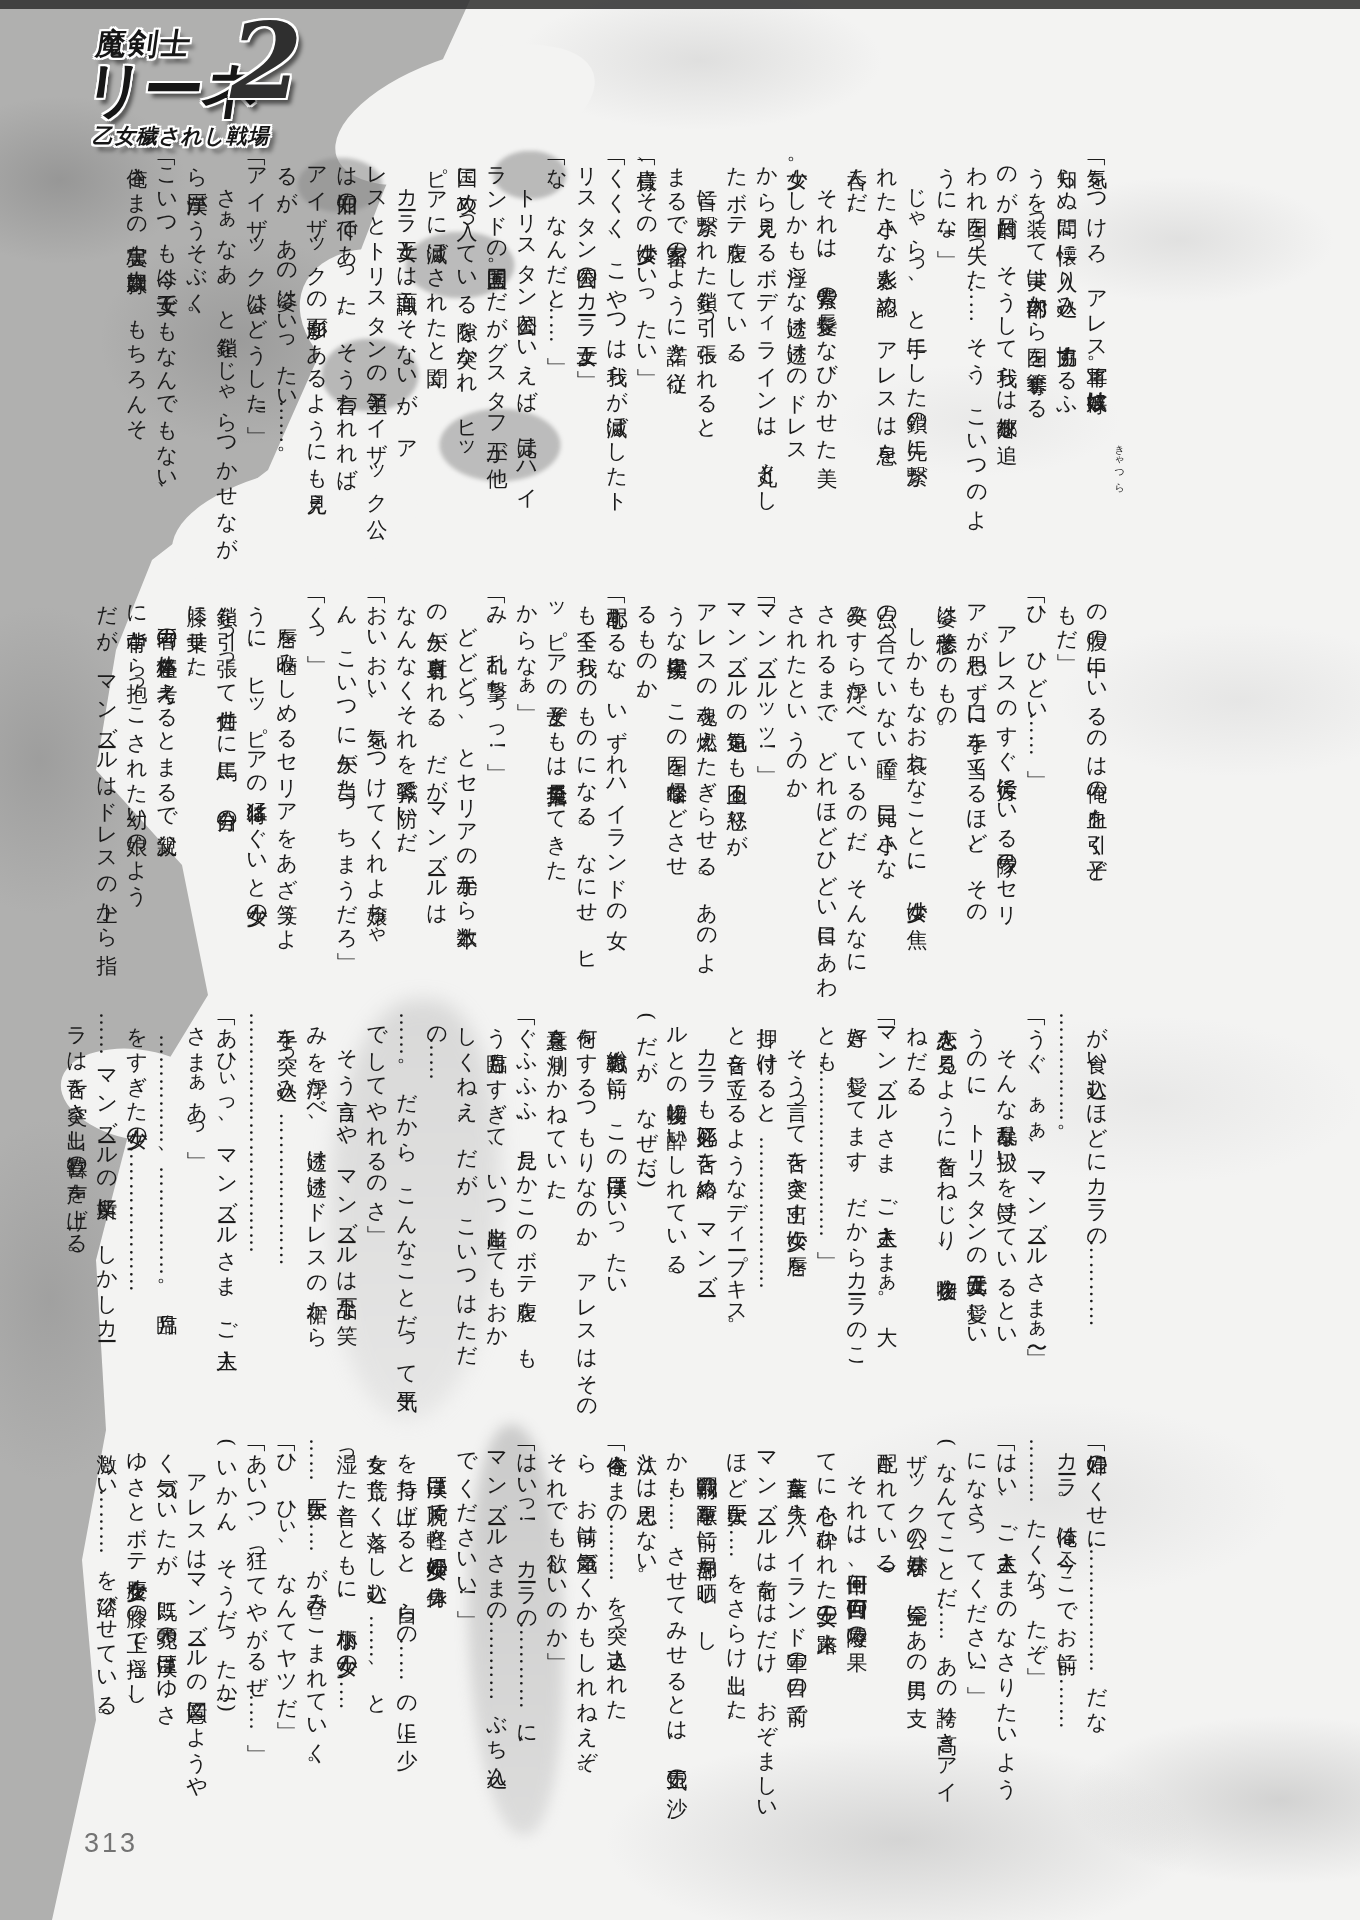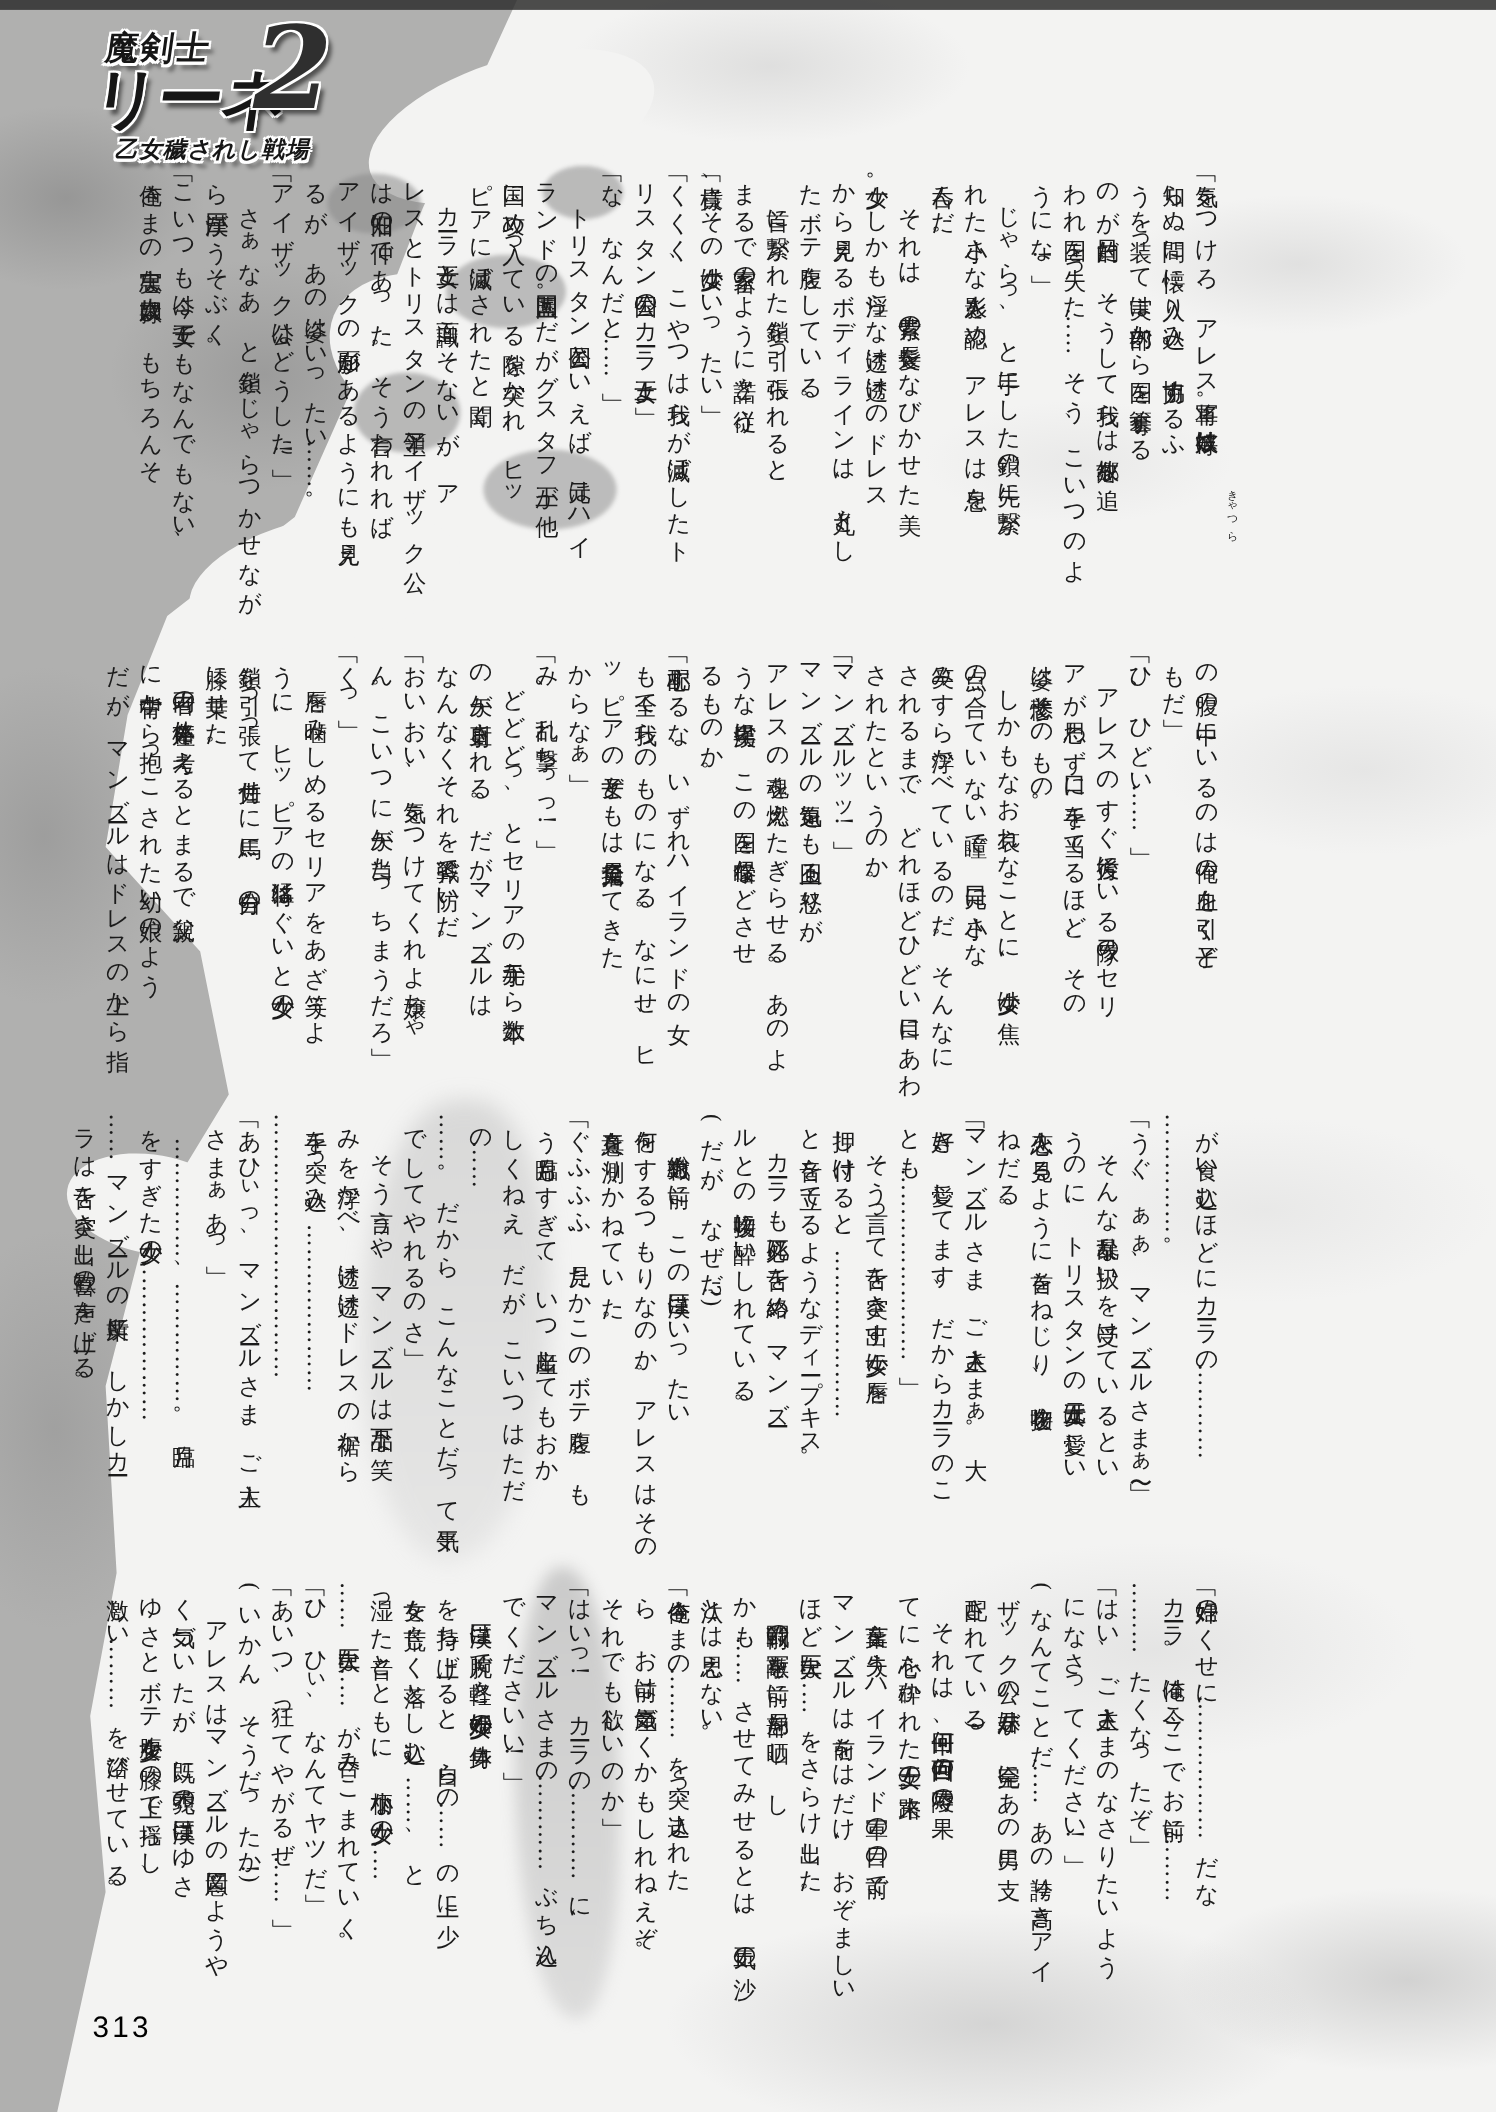--- a/index.html
+++ b/index.html
@@ -50,37 +50,37 @@
     background:linear-gradient(180deg,#a8a8a8,#cfcfcf);border-radius:50% 40% 55% 45%;filter:blur(10px);}
 
   
   .logo{position:absolute;left:72px;top:16px;width:320px;height:140px;z-index:5;
         font-family:"DejaVu Serif","Liberation Serif",serif;color:#161616;}
   .logo .outl{text-shadow:-2px -2px 0 #fff,2px -2px 0 #fff,-2px 2px 0 #fff,2px 2px 0 #fff,
               -2px 0 0 #fff,2px 0 0 #fff,0 -2px 0 #fff,0 2px 0 #fff,5px 6px 4px rgba(0,0,0,.55);}
   .logo-top{position:absolute;left:24px;top:8px;font-size:30px;font-weight:bold;transform:skewX(-8deg);letter-spacing:2px;}
   .logo-main{position:absolute;left:12px;top:34px;font-size:60px;font-weight:bold;transform:skewX(-8deg);letter-spacing:-2px;}
   .logo-num{position:absolute;left:158px;top:-16px;font-size:104px;font-style:italic;font-weight:bold;color:#2f2f2f;}
-  .logo-sub{position:absolute;left:20px;top:106px;font-size:21px;font-weight:bold;font-style:italic;letter-spacing:1px;margin-left:12px;}
+  .logo-sub{position:absolute;left:20px;top:106px;font-size:21px;font-weight:bold;font-style:italic;letter-spacing:1px;}
 
   
   .band{position:absolute;left:80px;width:1032px;z-index:3;
         writing-mode:vertical-rl;text-orientation:mixed;
         font-family:"DejaVu Serif","Liberation Serif",serif;
         font-size:21px;color:#1b1b1b;letter-spacing:1px;}
   .b1{top:152px;height:400px;}
   .b2{top:590px;height:400px;}
   .b3{top:1012px;height:400px;}
   .b4{top:1438px;height:400px;}
   .band .col{line-height:30px;height:100%;}
 
   .furigana{position:absolute;left:1112px;top:438px;z-index:4;writing-mode:vertical-rl;
             font-size:10px;color:#222;letter-spacing:1px;
             font-family:"DejaVu Serif","Liberation Serif",serif;}
-  .pageno{position:absolute;left:84px;top:1828px;z-index:4;font-size:27px;color:#000000;
+  .pageno{position:absolute;left:84px;top:1828px;z-index:4;font-size:27px;color:#737373;
           letter-spacing:3px;font-family:"Liberation Sans",sans-serif;}
 </style>
 </head>
 <body>
 
 <div class="page">
 
   <div class="marble"></div>
   <div class="gray-left"></div>
   <div class="topbar"></div>

